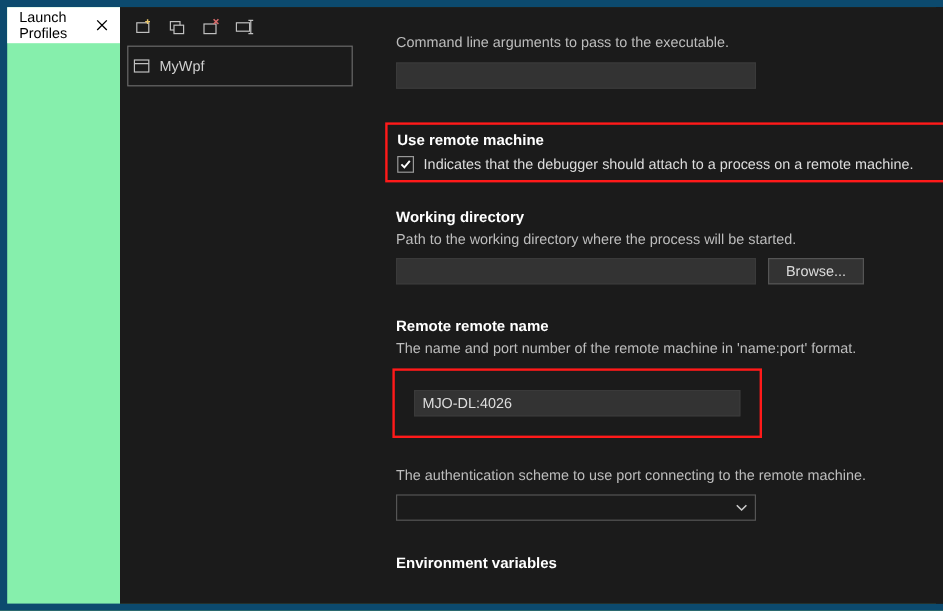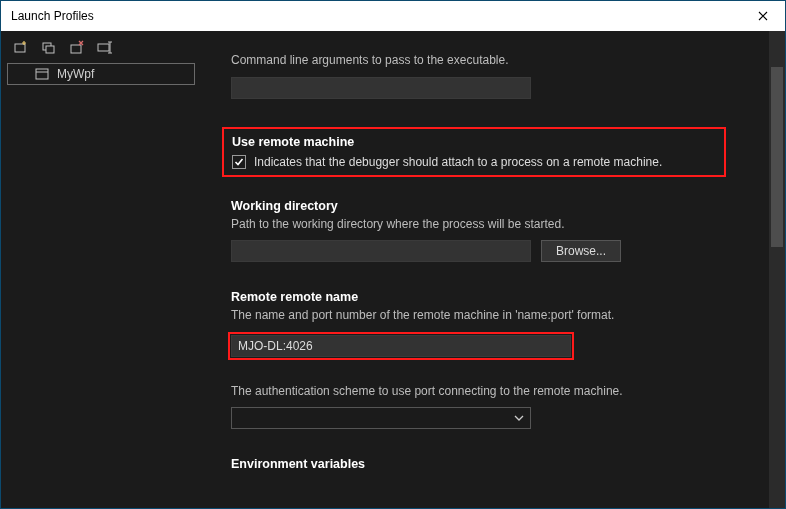--- a/index.html
+++ b/index.html
@@ -1,41 +1,41 @@
 <!DOCTYPE html>
 <html><head>
 <meta charset="utf-8">
 <style>
   * { box-sizing: border-box; margin: 0; padding: 0; }
   html, body { width: 786px; height: 509px; overflow: hidden; font-family: "Segoe UI", sans-serif; background: #1a1a1a; }
-  .window { width: 786px; height: 509px; background: #86efac; display: flex; flex-direction: column; border: 1px solid #0c4a6e; }
+  .window { width: 786px; height: 509px; background: #86efac; display: flex; flex-direction: row; border: 6px solid #0c4a6e; }
   .titlebar { height: 30px; background: #fff; display: flex; align-items: center; justify-content: space-between; padding-left: 10px; color: #000; font-size: 12px; }
   .titlebar .close { width: 44px; height: 30px; display:flex; align-items:center; justify-content:center; font-size:13px; cursor:pointer;}
   .close svg { stroke: #000; }
   .body { flex: 1; display: flex; background: #1b1b1b; position: relative; min-height: 0;}
   .sidebar { width: 200px; background: #1b1b1b; border-right: 0; }
   .toolbar { height: 28px; display: flex; align-items: center; gap: 12px; padding: 6px 10px 2px 12px; }
   .toolbar .ticon { width: 16px; height: 16px; display:flex; align-items:center; justify-content:center; cursor:pointer;}
   .profile-list { padding: 4px 6px; }
-  .profile-item { display:flex; align-items:center; gap:8px; height:22px; padding:0 27px; border:1px solid #6a6a6a; color:#d0d0d0; font-size:12px; cursor:pointer;}
+  .profile-item { display:flex; align-items:center; gap:8px; height:34px; padding:0 4px; border:1px solid #6a6a6a; color:#d0d0d0; font-size:12px; cursor:pointer;}
   .profile-item svg { flex-shrink:0; }
   .main { flex:1; background:#1b1b1b; color:#ccc; padding: 22px 30px 10px 30px; overflow:hidden; position:relative;}
   .section { margin-bottom: 28px; }
   .sec-title { color:#fff; font-size:12.5px; font-weight:600; margin-bottom:4px; }
   .sec-desc { color:#bdbdbd; font-size:12px; margin-bottom:8px; line-height:1.3;}
   .text-input { width: 300px; height: 22px; background:#333333; border:1px solid #3a3a3a; color:#ddd; font-size:12px; padding:0 6px; }
   .row-flex { display:flex; gap:10px; align-items:center;}
   .browse-btn { height:22px; background:#333; border:1px solid #555; color:#ddd; font-size:12px; padding:0 14px; cursor:pointer;}
   .checkbox-row { display:flex; align-items:center; gap:8px; }
   .checkbox { width:14px; height:14px; border:1px solid #999; background:#1b1b1b; display:flex; align-items:center; justify-content:center; flex-shrink:0;}
   .checkbox svg { stroke:#fff; }
   .chk-label { color:#ddd; font-size:12px; }
   .highlight-box { border:2px solid #ff1a1a; padding:6px 8px; margin-left:-9px;}
   .full-input { width: 300px; height:22px; background:#333333; border:1px solid #3a3a3a; color:#ddd; font-size:12px; padding:0 6px;}
-  .highlight-box-tight { border:2px solid #ff1a1a; padding:1px; width:346px; margin-left:-3px;}
+  .highlight-box-tight { border:2px solid #ff1a1a; padding:16px; width:308px; margin-left:-3px;}
   .highlight-box-tight .full-input { width:100%; border:1px solid #3a3a3a;}
   .select { width:300px; height:22px; background:#1b1b1b; border:1px solid #555; color:#ddd; position:relative; padding:0 6px; font-size:12px; display:flex; align-items:center; justify-content:space-between;}
   .select .chev { width:10px; height:10px;}
   .scrollbar { position:absolute; right:0; top:0; bottom:0; width:16px; background:#2b2b2b;}
   .scroll-track { position:absolute; right:2px; top:36px; width:12px; height:180px; background:#4d4d4d; border-radius:0;}
   .env-title { color:#fff; font-size:12.5px; font-weight:600; margin-top:22px;}
 </style>
 </head>
 <body>
 

